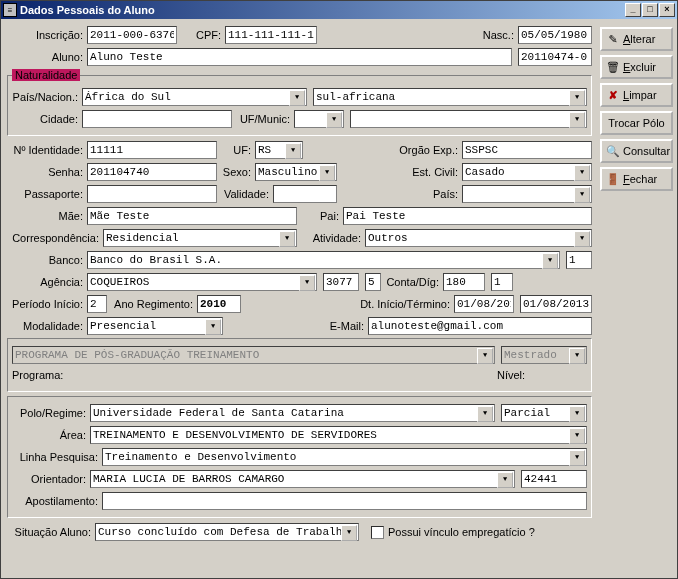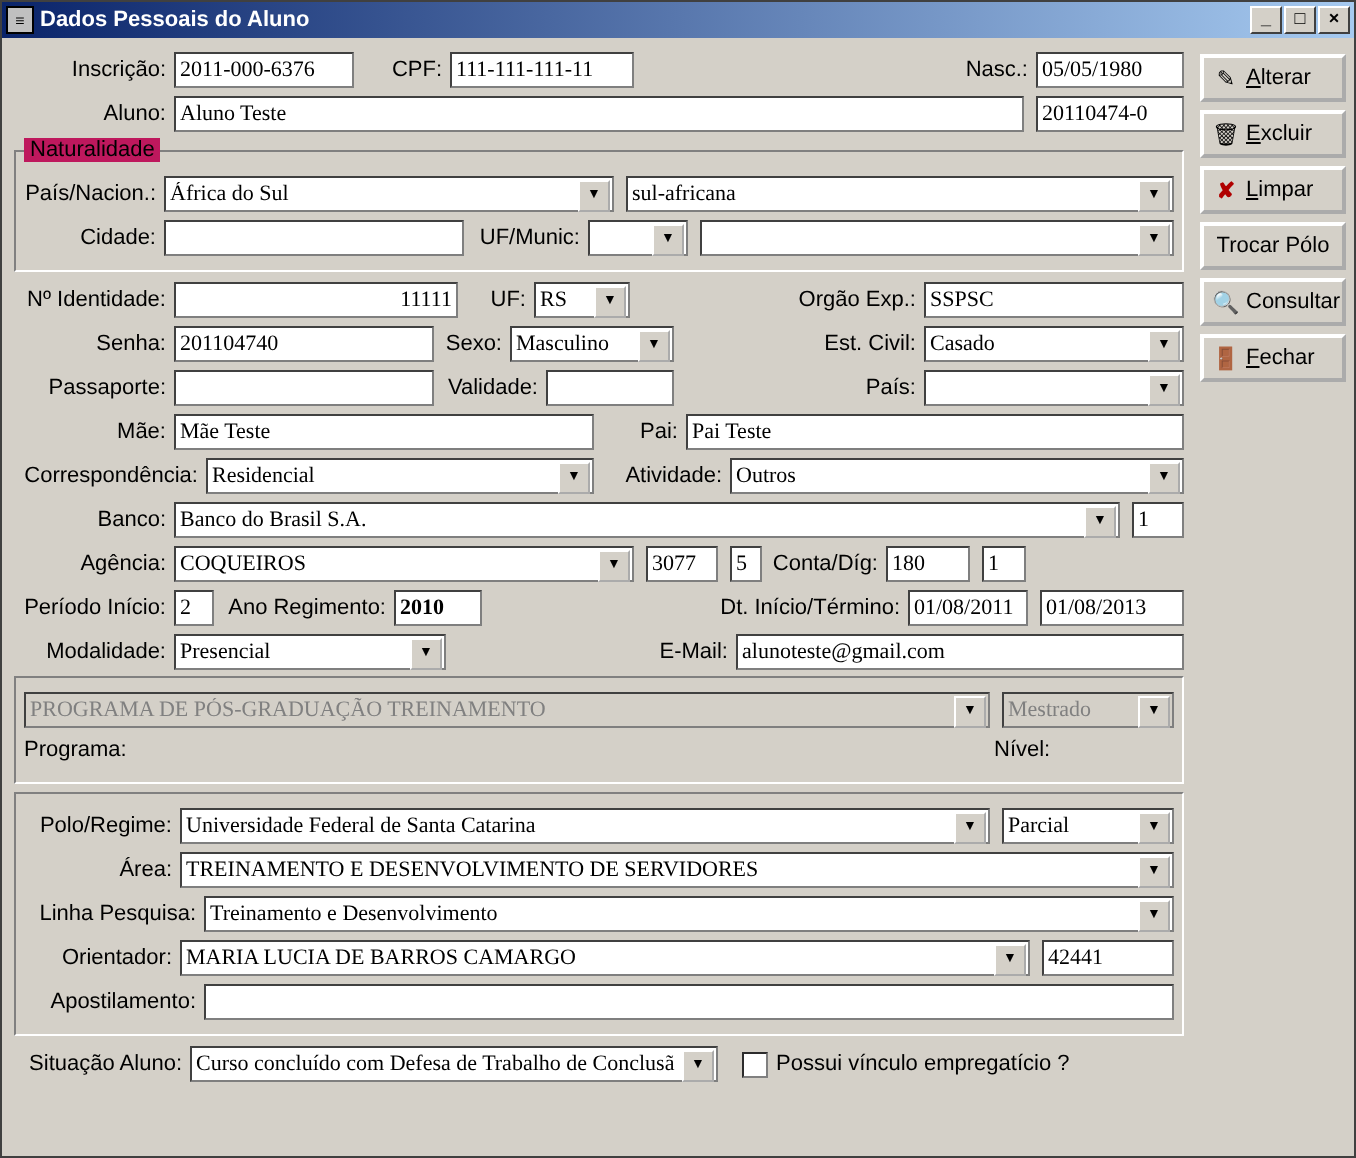--- a/index.html
+++ b/index.html
@@ -99,21 +99,21 @@
   }
   .lbl.l1 { width: 80px; }
   .inp, .sel {
     height: 18px;
     background: #fff;
     border: 1px solid #7f7f7f;
     border-top-color: #404040;
     border-left-color: #404040;
     font-size: 11px;
     padding: 0 2px;
-    font-family: Liberation Serif, serif;
+    font-family: Liberation Mono, monospace;
   }
   .sel {
     padding-right: 16px;
     position: relative;
     display: inline-flex;
     align-items: center;
     min-width: 0;
   }
   .sel::after {
     content: "▼";
@@ -207,21 +207,21 @@
             </div>
           <span class="gap"></span>
           <div class="sel" style="flex:1">
               <span></span>
             </div>
         </div>
       </fieldset>
 
       <div class="row">
         <span class="lbl l1">Nº Identidade:</span>
-        <input class="inp" style="width: 142px; text-align: right;" value="11111">
+        <input class="inp" style="width: 130px;" value="11111">
         <span class="lbl" style="width:38px">UF:</span>
         <div class="sel" style="width:48px">
             <span>RS</span>
           </div>
         <span style="flex:1"></span>
         <span class="lbl" style="width:70px">Orgão Exp.:</span>
         <input class="inp" style="width: 130px;" value="SSPSC">
       </div>
 
       <div class="row">

